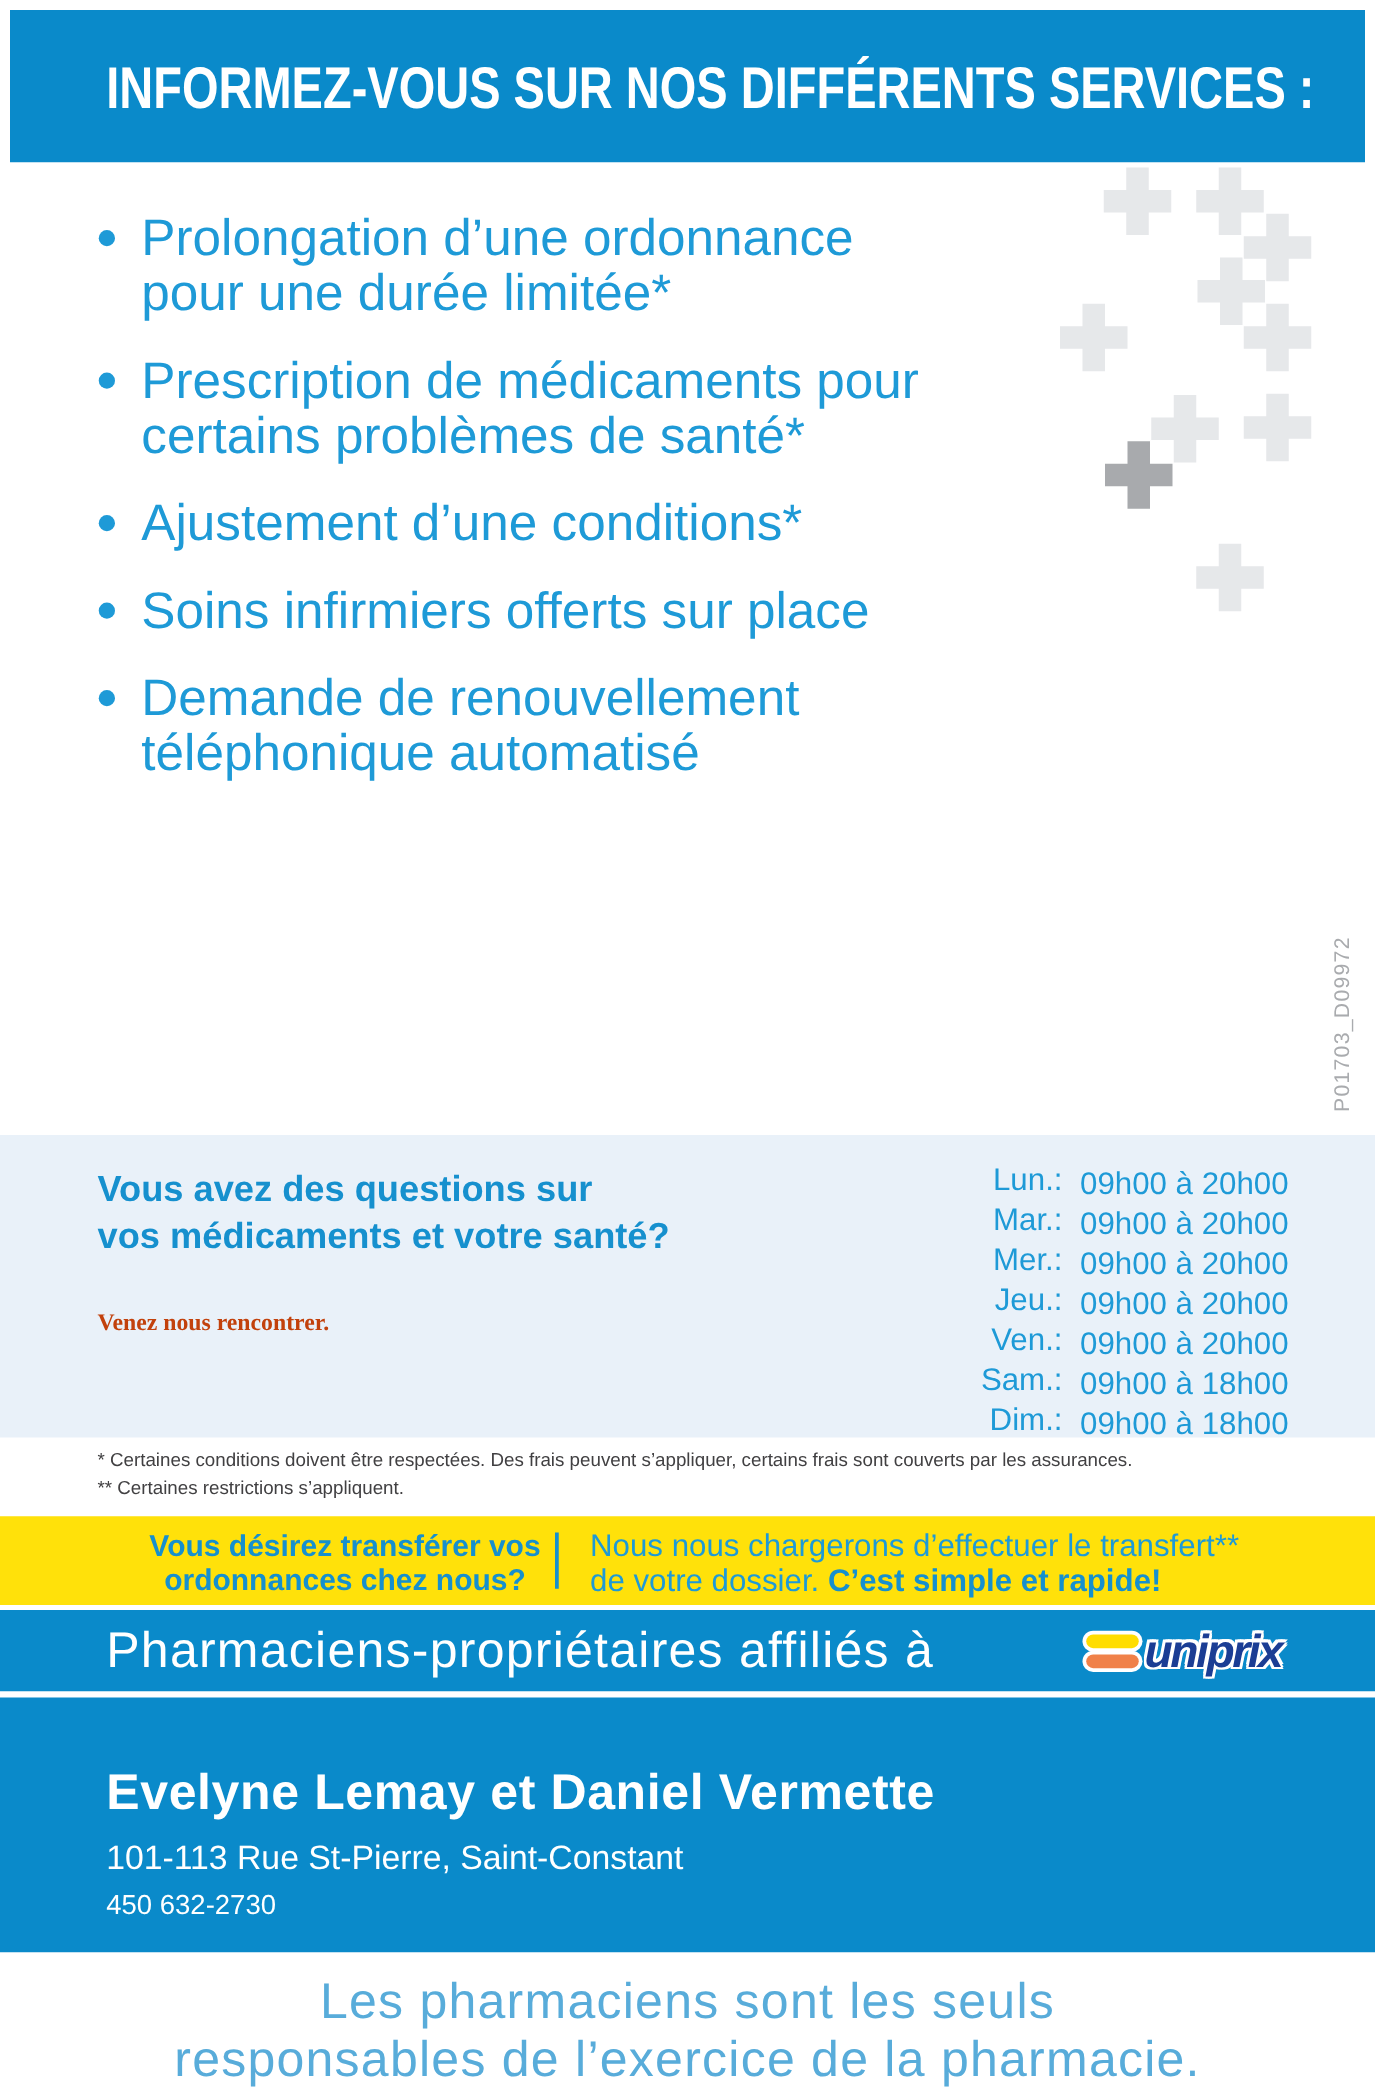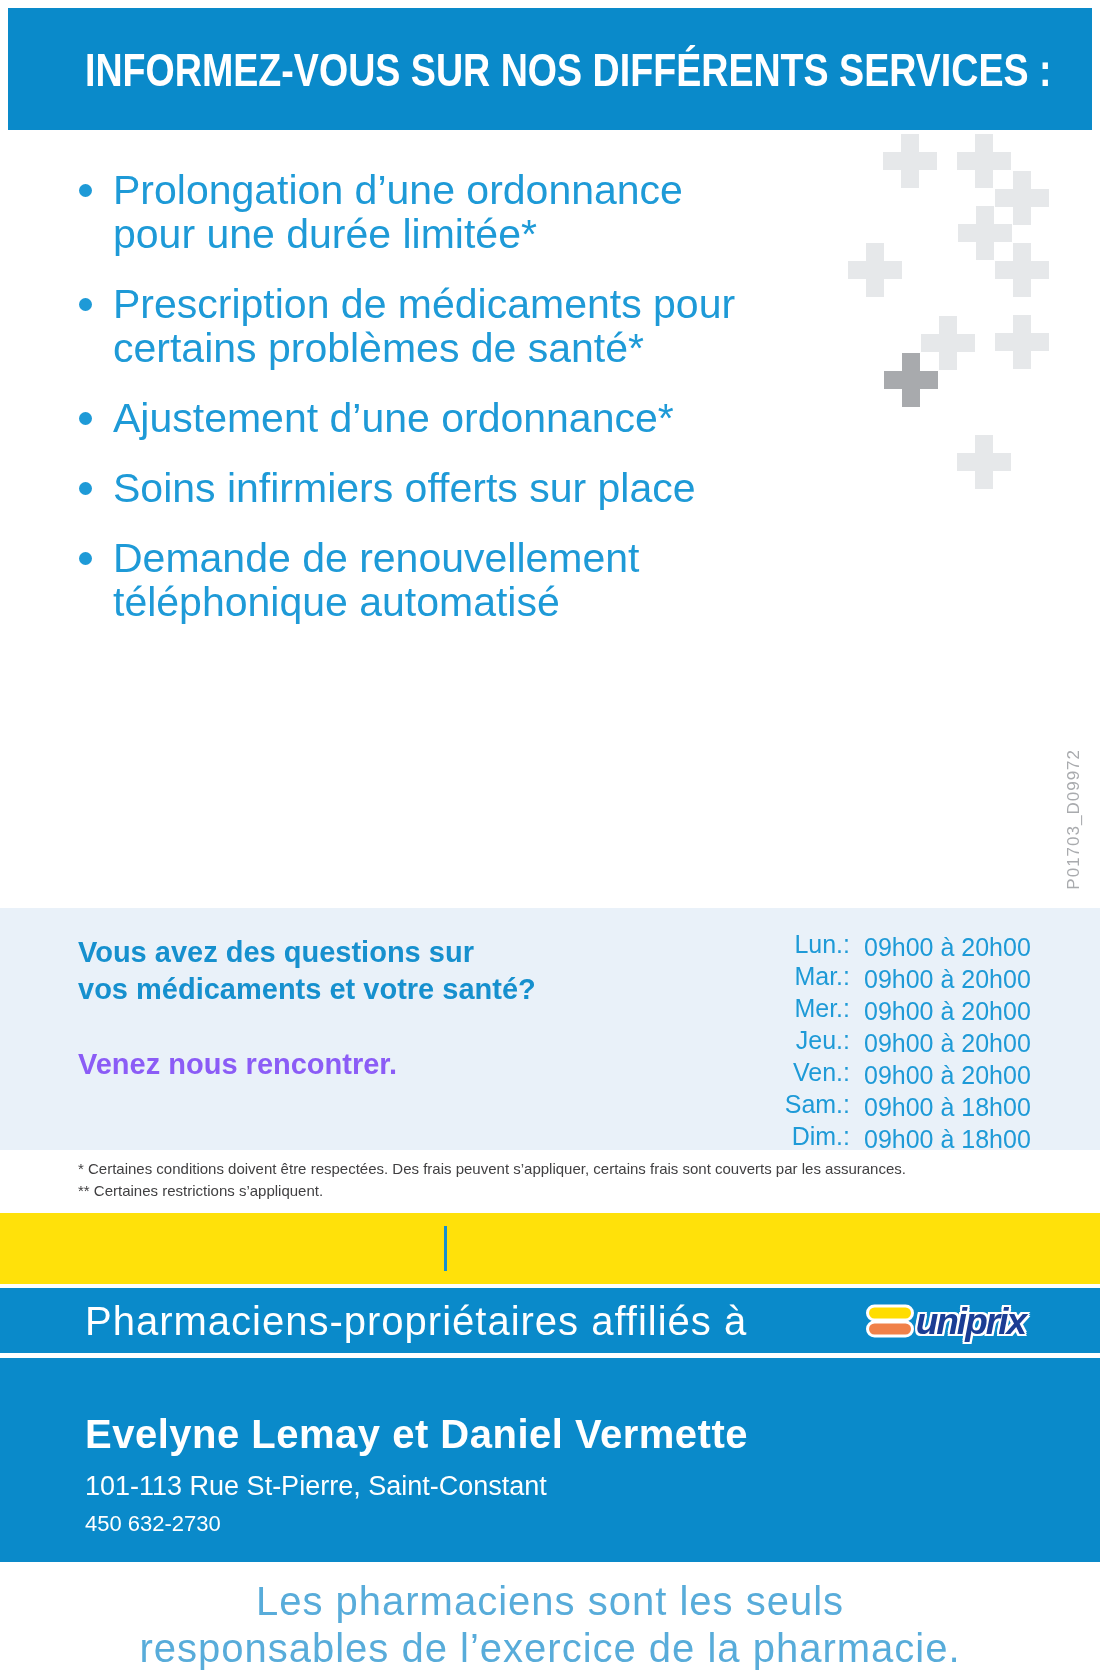--- a/index.html
+++ b/index.html
@@ -45,21 +45,21 @@
   }
 
   
   .questions { position:relative; height:242px; background:#E9F1F9; }
   .q-text {
     position:absolute; left:78px; top:26px; margin:0;
     color:#1690CE; font-size:29px; font-weight:bold; line-height:37px;
   }
   .q-cta {
     position:absolute; left:78px; top:140px; margin:0;
-    color:#8b5cf6; font-size:29px; font-weight:bold;
+    color:#c2410c; font-size:19px; font-weight:bold;font-family:Liberation Serif, serif;
   }
   .hours {
     position:absolute; left:742px; top:22px;
     display:grid; grid-template-columns:108px auto; column-gap:14px;
     color:#1E9AD7; font-size:25px; line-height:29px;
   }
   .hours-day { text-align:right; }
   .hours-time { padding-top:3px; }
 
   
@@ -121,21 +121,21 @@
 <div class="page">
 
   <header class="band-header">
     <h1>INFORMEZ-VOUS SUR NOS DIFFÉRENTS SERVICES :</h1>
   </header>
 
   <section class="services-area">
     <ul class="services-list" id="services-list">
         <li>Prolongation d’une ordonnance pour une durée limitée*</li>
         <li>Prescription de médicaments pour certains problèmes de santé*</li>
-        <li>Ajustement d’une ordonnance*</li>
+        <li>Ajustement d’une conditions*</li>
         <li>Soins infirmiers offerts sur place</li>
         <li>Demande de renouvellement téléphonique automatisé</li>
       </ul>
 
     <div class="crosses">
       <div class="plus" style="left:883px;top:4px"></div>
       <div class="plus" style="left:957px;top:4px"></div>
       <div class="plus" style="left:995px;top:41px"></div>
       <div class="plus" style="left:958px;top:76px"></div>
       <div class="plus" style="left:995px;top:113px"></div>
@@ -169,21 +169,23 @@
         <div class="hours-time">09h00 à 18h00</div>
       </div>
   </section>
 
   <section class="footnotes">
     <p>* Certaines conditions doivent être respectées. Des frais peuvent s’appliquer, certains frais sont couverts par les assurances.</p>
     <p>** Certaines restrictions s’appliquent.</p>
   </section>
 
   <section class="transfer">
+    <div class="t-left"><span>Vous désirez transférer vos</span><br><span>ordonnances chez nous?</span></div>
     <div class="t-divider"></div>
+    <div class="t-right"><span>Nous nous chargerons d’effectuer le transfert**</span><br><span>de votre dossier. </span><strong>C’est simple et rapide!</strong></div>
   </section>
 
   <div class="gap-white"></div>
 
   <section class="affiliation">
     <p class="aff-label">Pharmaciens-propriétaires affiliés à</p>
     <div class="uniprix-logo">
       <div class="logo-bars">
         <div class="bar bar-yellow"></div>
         <div class="bar bar-orange"></div>

